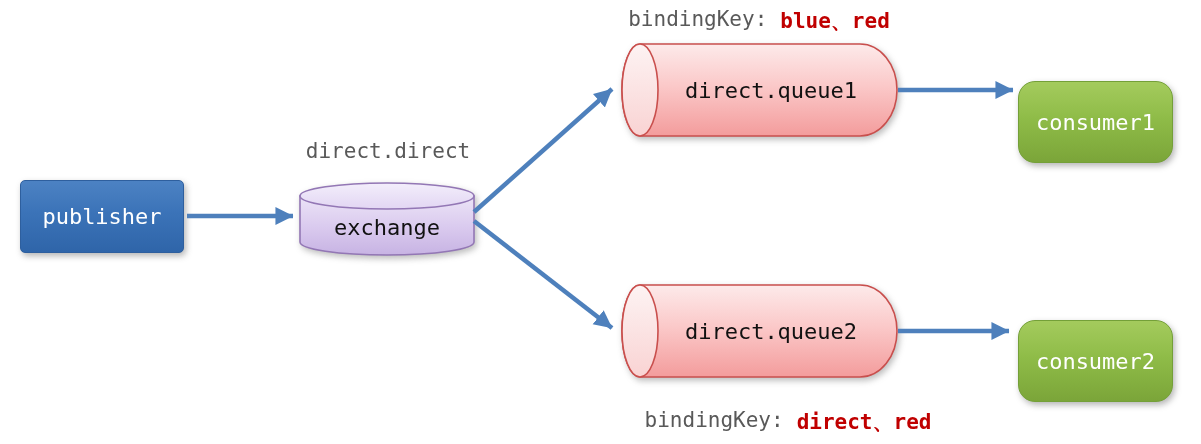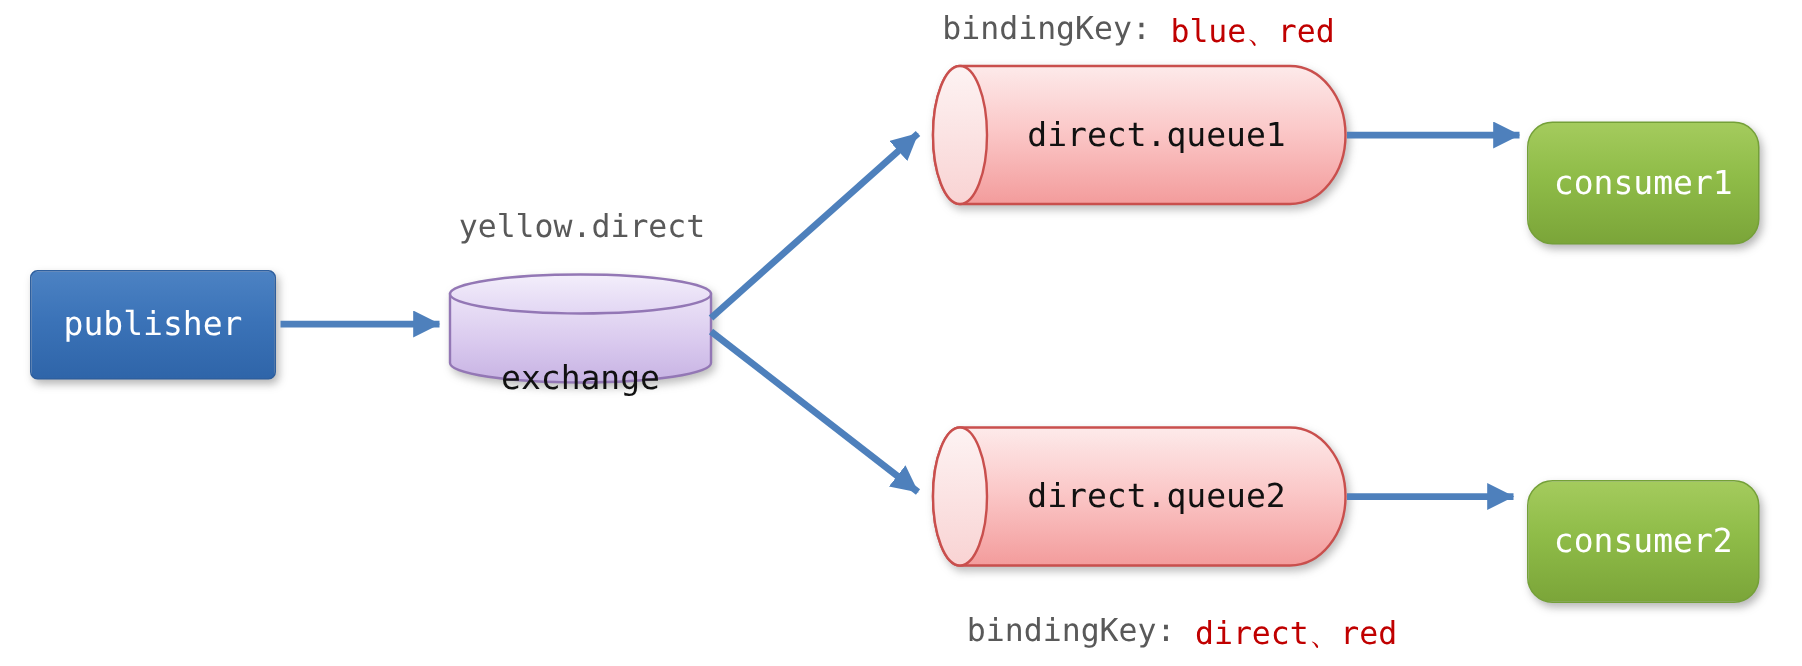--- a/index.html
+++ b/index.html
@@ -35,21 +35,21 @@
     background: linear-gradient(180deg, #a4cb5d 0%, #8fbc48 45%, #7ba539 100%);
     border: 1px solid #74a038;
     border-radius: 17px;
     margin-top: 31px;
   }
   .consumer1-box { left: 1018px; top: 50px; }
   .consumer2-box { left: 1018px; top: 289px; }
   .cyl-node { color: #111111; }
   .cyl-node svg { position: absolute; left: 0; top: 0; overflow: visible; }
   .cyl-shadow { filter: drop-shadow(2px 3px 3px rgba(90,90,90,0.40)); }
-  .exchange-node { left: 298px; top: 181px; width: 178px; height: 76px; align-items: flex-end; }
+  .exchange-node { left: 298px; top: 181px; width: 178px; height: 76px; }
   .exchange-label { position: relative; top: 8px; }
   .queue-node { width: 278px; height: 96px; }
   .queue1-node { left: 620px; top: 42px; }
   .queue2-node { left: 620px; top: 283px; }
   .queue-label { position: relative; left: 12px; text-align: right; }
   .float-label {
     position: absolute;
     font-size: 21px;
     color: var(--label-gray, #595959);
     text-align: center;
@@ -57,38 +57,38 @@
   .exchange-name-label { left: 288px; top: 139px; width: 200px; }
   .binding-label {
     position: absolute;
     display: flex;
     justify-content: center;
     gap: 13px;
     font-size: 21px;
     white-space: nowrap;
   }
   .binding-label .prefix { color: var(--label-gray, #595959); }
-  .binding-label .keys { color: var(--binding-red, #c00000); font-weight: normal; }
+  .binding-label .keys { color: var(--binding-red, #c00000); font-weight: bold; }
   .binding1-label { left: 599px; top: 7px; width: 320px; }
   .binding2-label { left: 618px; top: 408px; width: 340px; }
   .arrows-layer { position: absolute; left: 0; top: 0; z-index: 5; pointer-events: none; }
   .arrow-line { stroke: var(--arrow, #4e80bc); stroke-width: 4.5; fill: none; }
   .arrow-head { fill: var(--arrow, #4e80bc); }
 </style>
 </head>
 <body>
 
 <div class="canvas">
 
   <div class="binding-label binding1-label">
     <span class="prefix">bindingKey:</span>
     <span class="keys">blue、red</span>
   </div>
 
-  <div class="float-label exchange-name-label">yellow.direct</div>
+  <div class="float-label exchange-name-label">direct.direct</div>
 
   <div class="node rounded-box publisher-box">
     <span>publisher</span>
   </div>
 
   <div class="node cyl-node exchange-node">
     <svg class="cyl-shadow" width="178" height="76" viewBox="0 0 178 76">
       <defs>
         <linearGradient id="exBody" x1="0" y1="0" x2="0" y2="1">
           <stop offset="0%" stop-color="#ece4f7"></stop>

